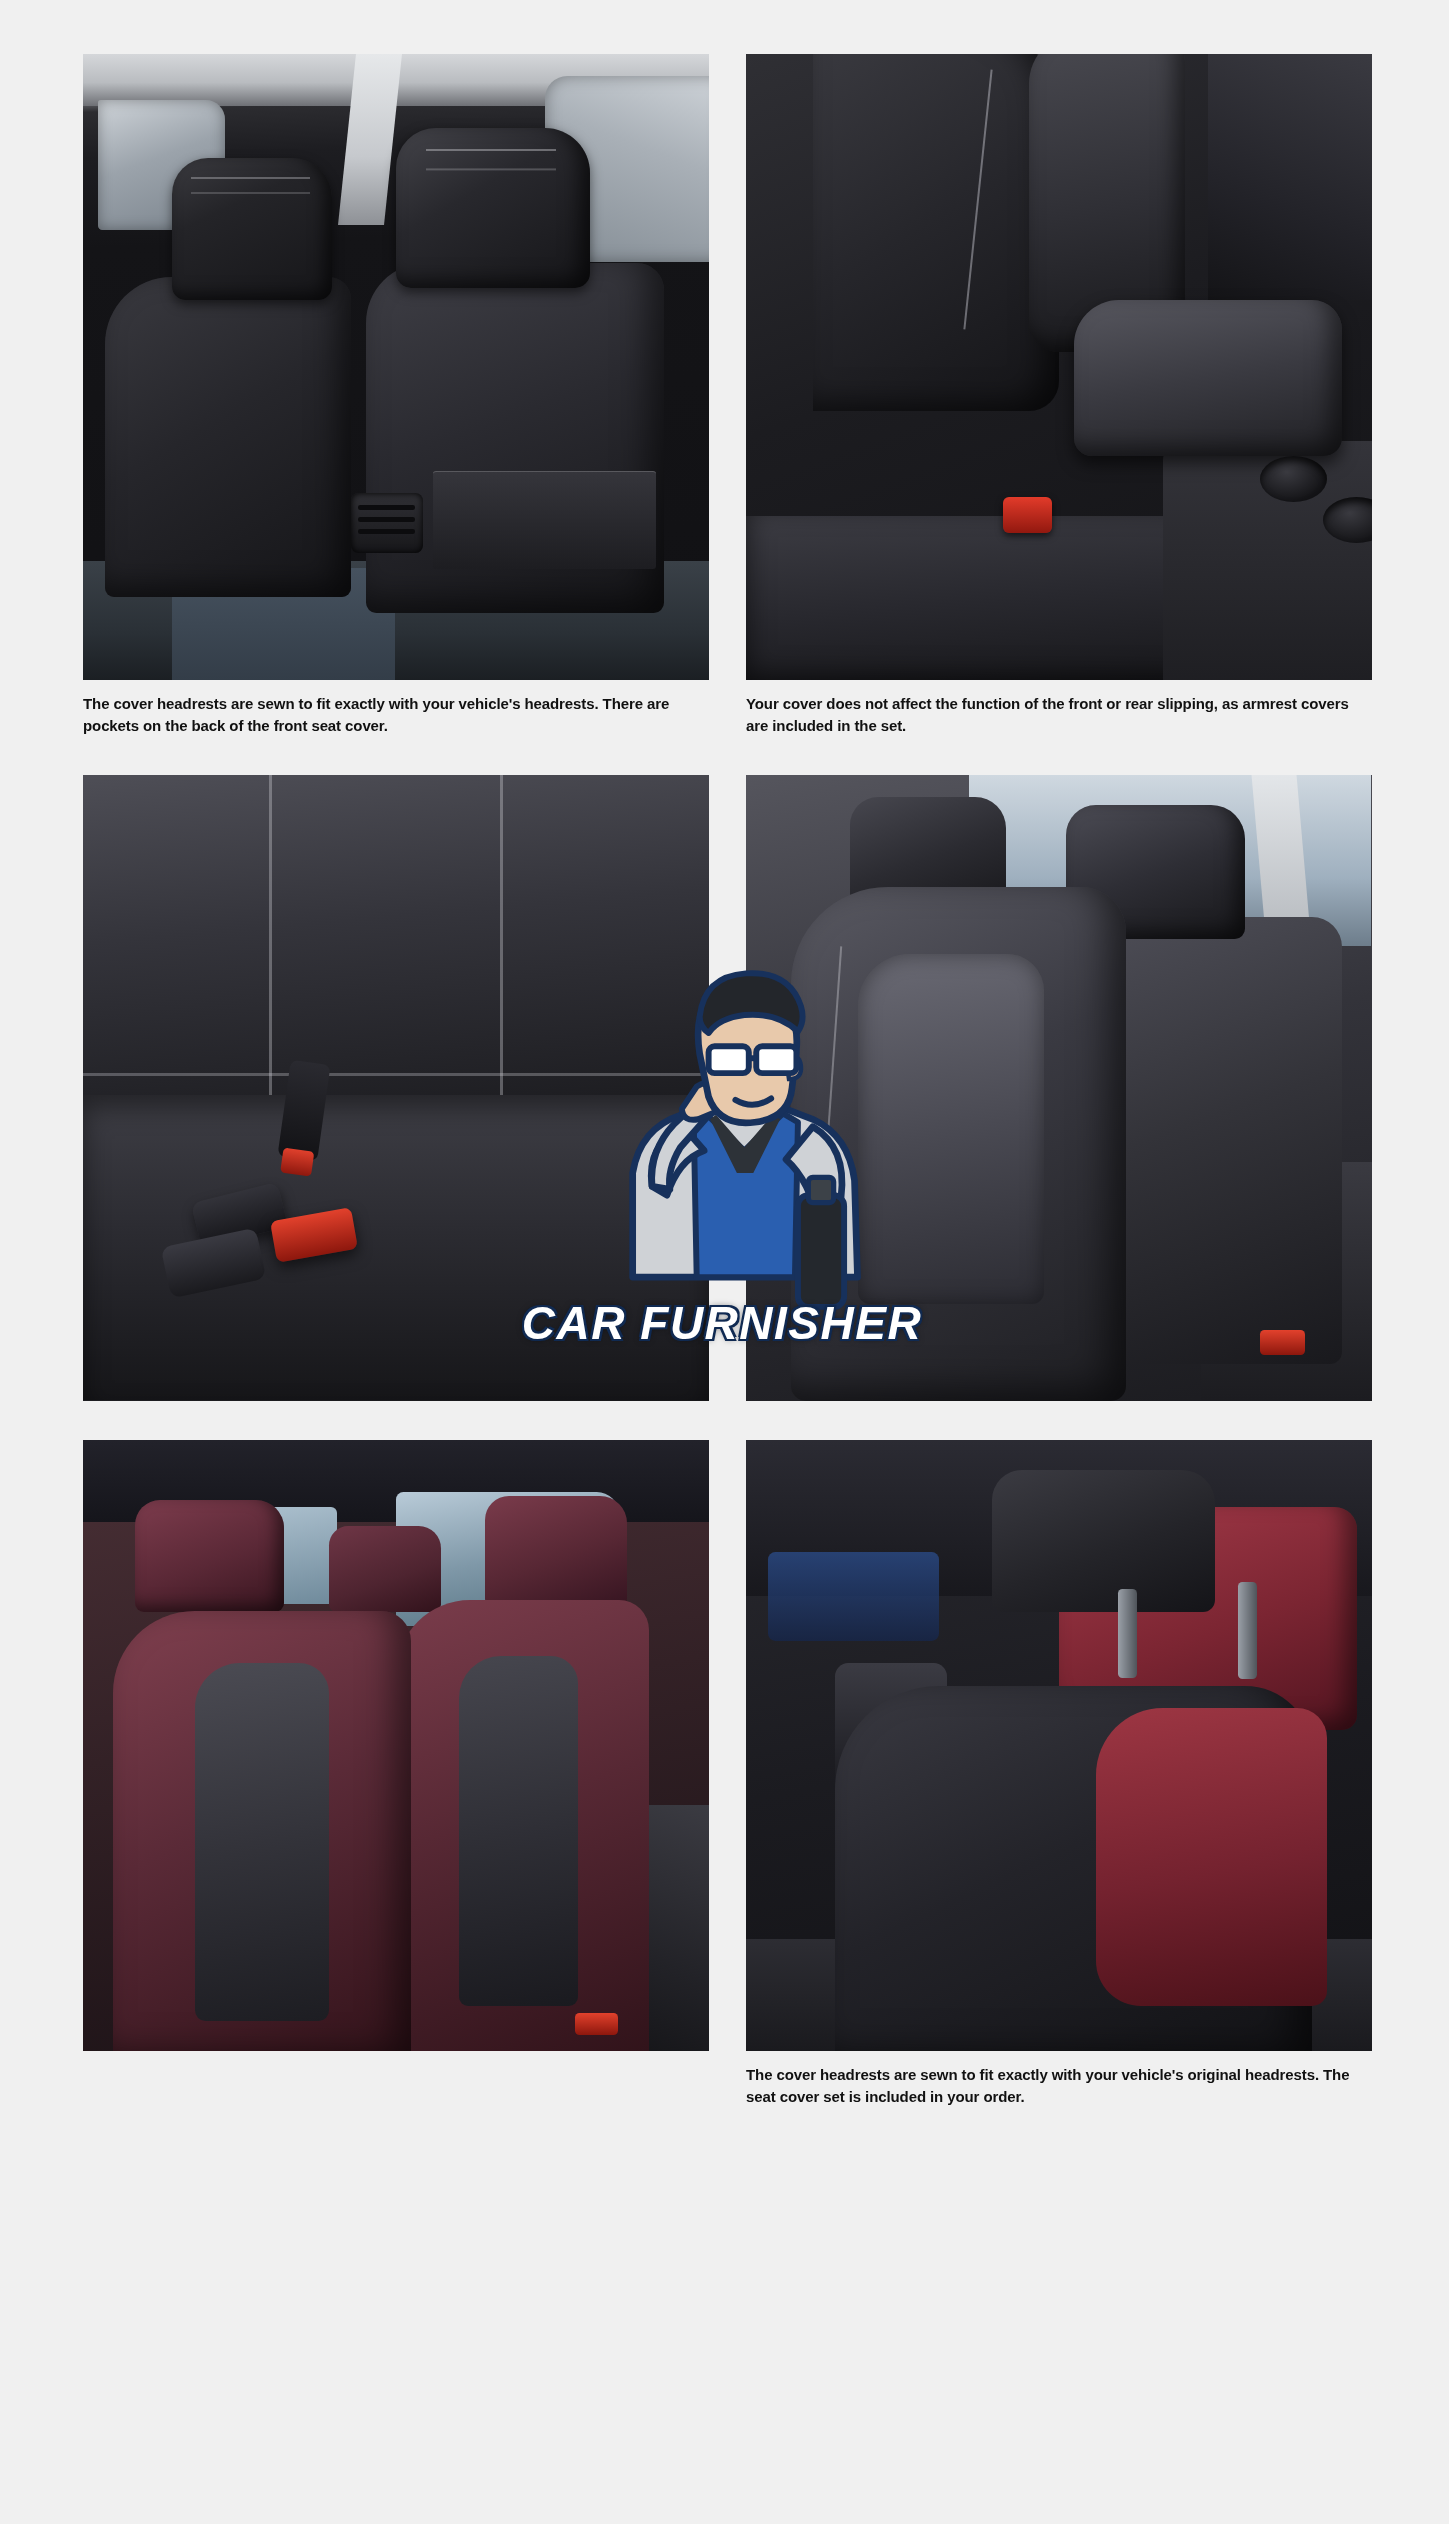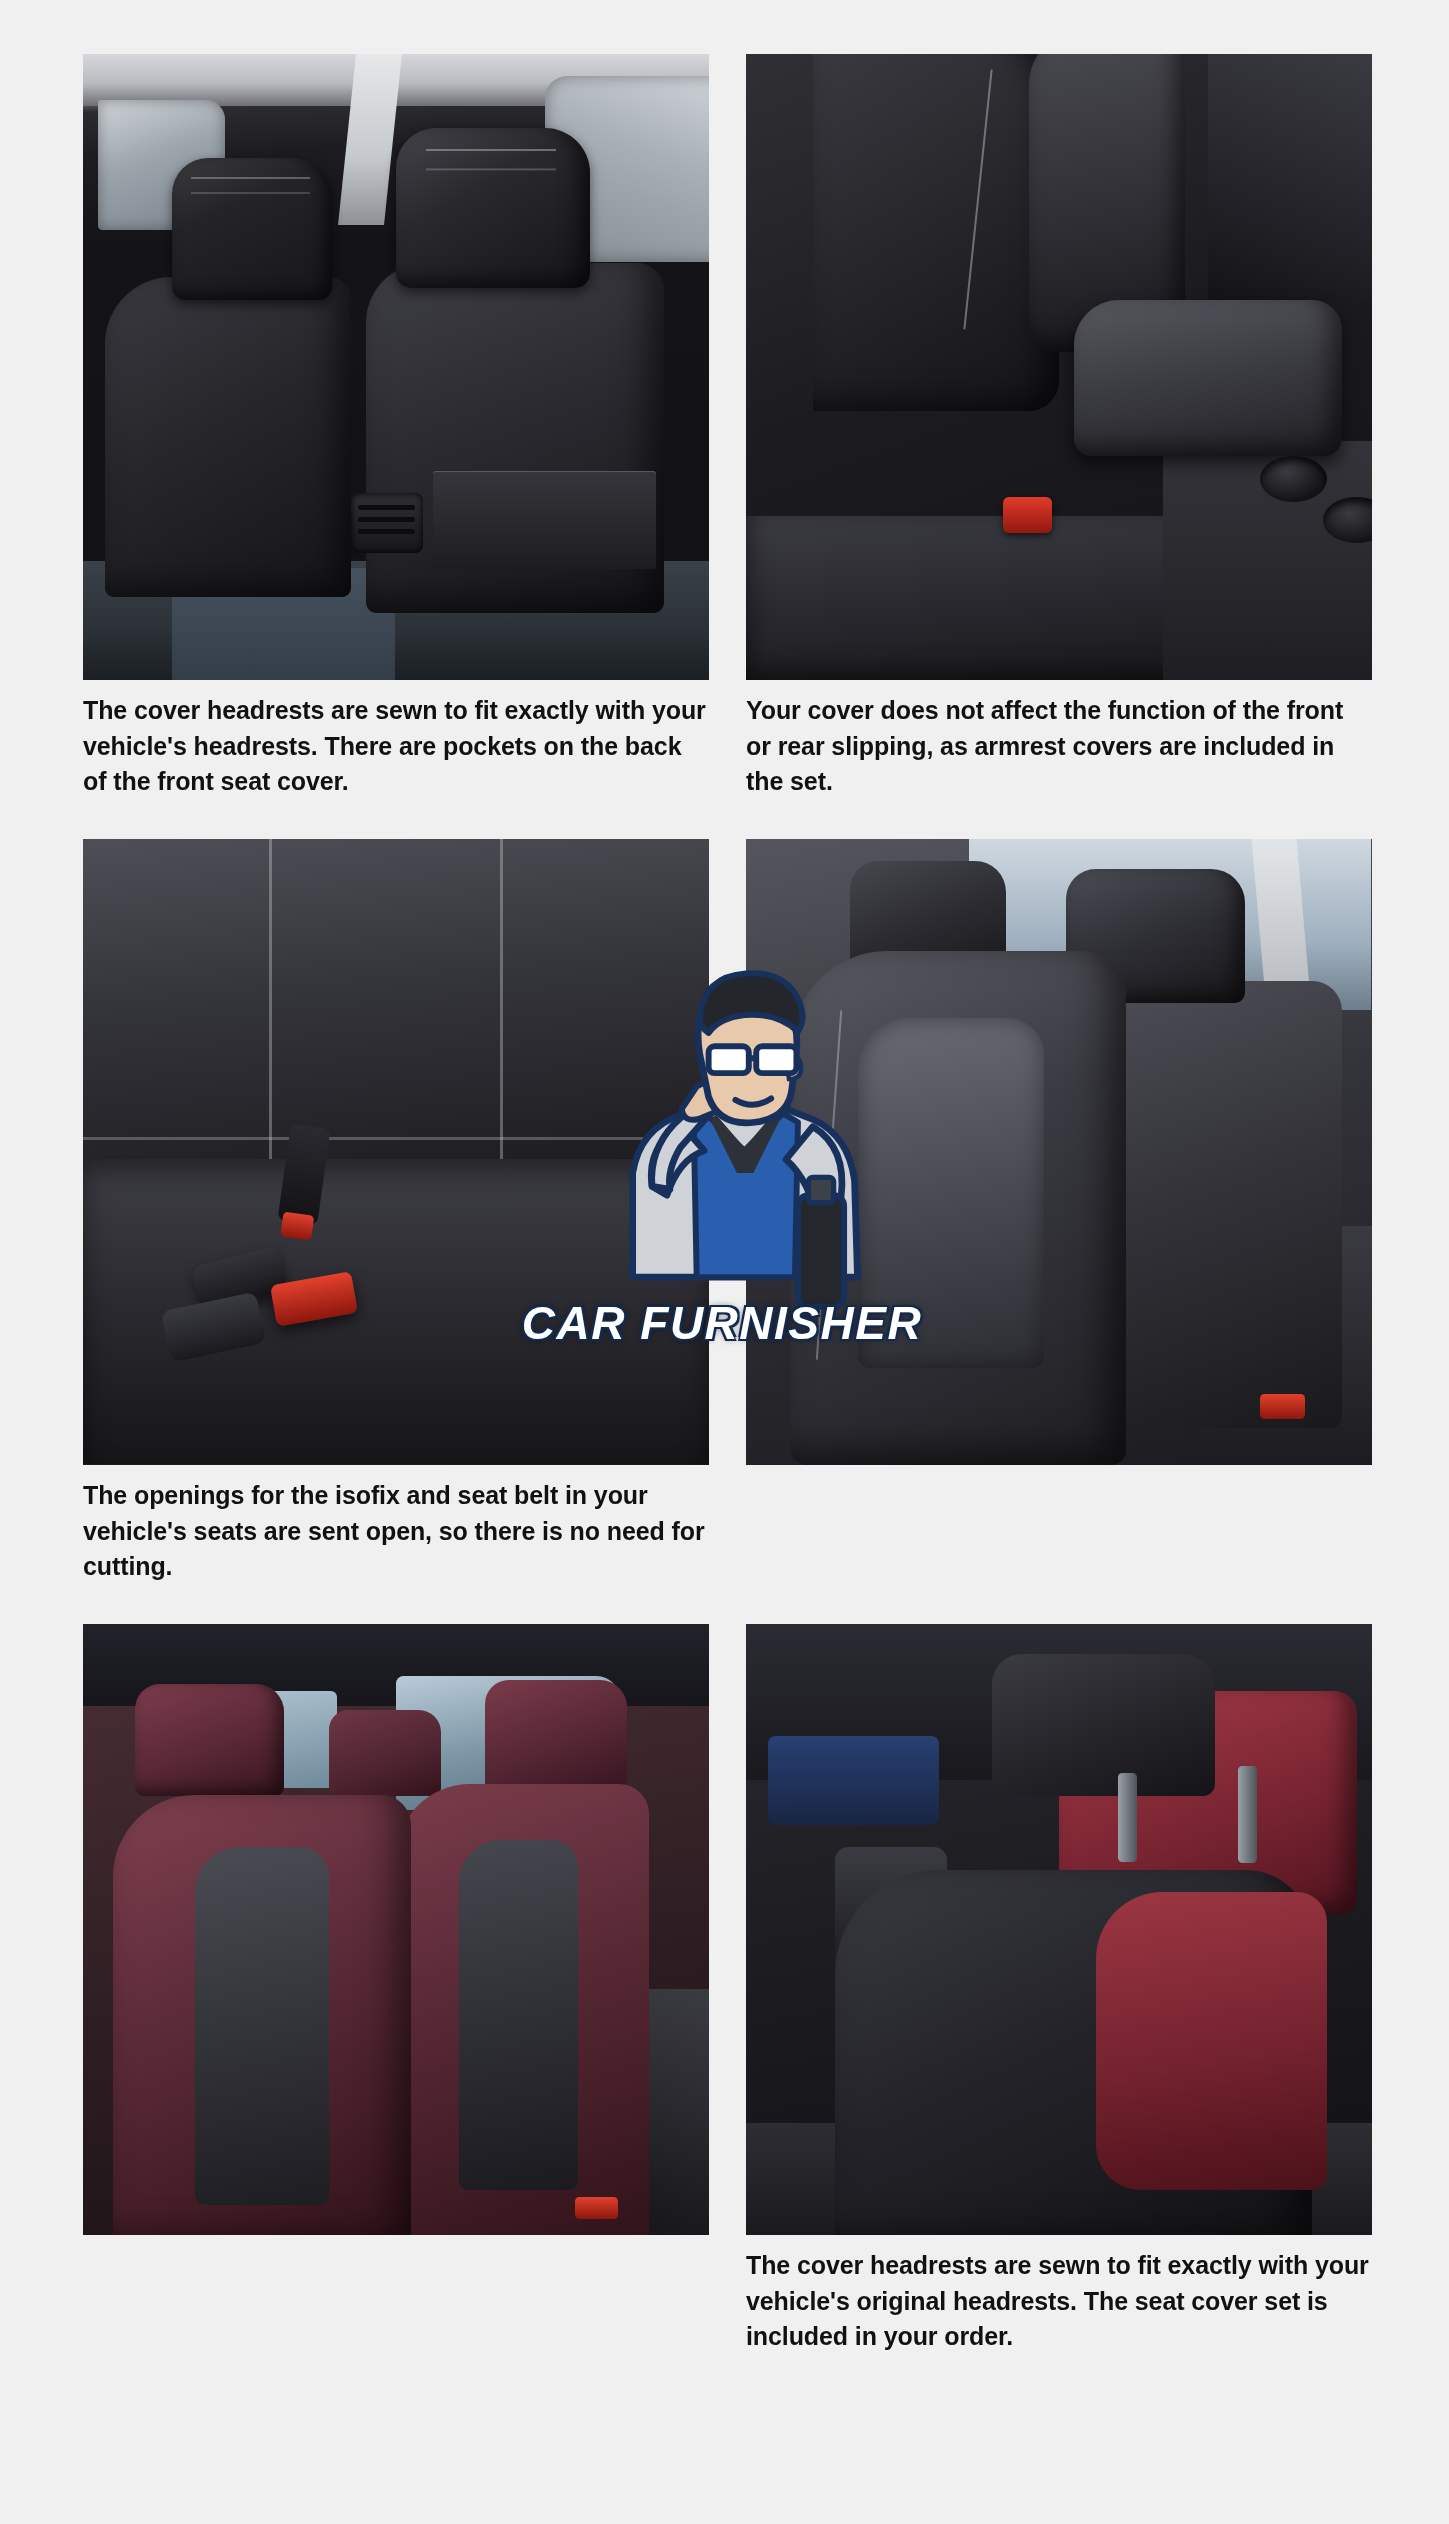--- a/index.html
+++ b/index.html
@@ -37,21 +37,21 @@
     width: 626px;
     height: 626px;
     position: relative;
     overflow: hidden;
     background: #1a1a1a;
   }
   .photo.small {
     height: 611px;
   }
   .caption {
-    font-size: 25px;
+    font-size: 15px;
     line-height: 1.42;
     font-weight: bold;
     color: #111111;
     margin: 13.4px 0 0 0;
     padding: 0 3px 0 0;
     letter-spacing: -0.1px;
   }
   .cell-spacer {
     height: 39px;
   }
@@ -531,21 +531,20 @@
           <div class="seamv a"></div>
           <div class="seamv b"></div>
           <div class="seath"></div>
           <div class="cushion"></div>
           <div class="belt-a"></div>
           <div class="belt-b"></div>
           <div class="buckle-dark"></div>
           <div class="buckle-red"></div>
         </div>
       </div>
-      <p class="caption">The openings for the isofix and seat belt in your vehicle's seats are sent open, so there is no need for cutting.</p>
       <div class="cell-spacer"></div>
     </div>
 
     <div class="cell">
       <div class="photo">
         <div class="layer img4">
           <div class="sky"></div>
           <div class="pillar2"></div>
           <div class="console2"></div>
           <div class="cup3"></div>

